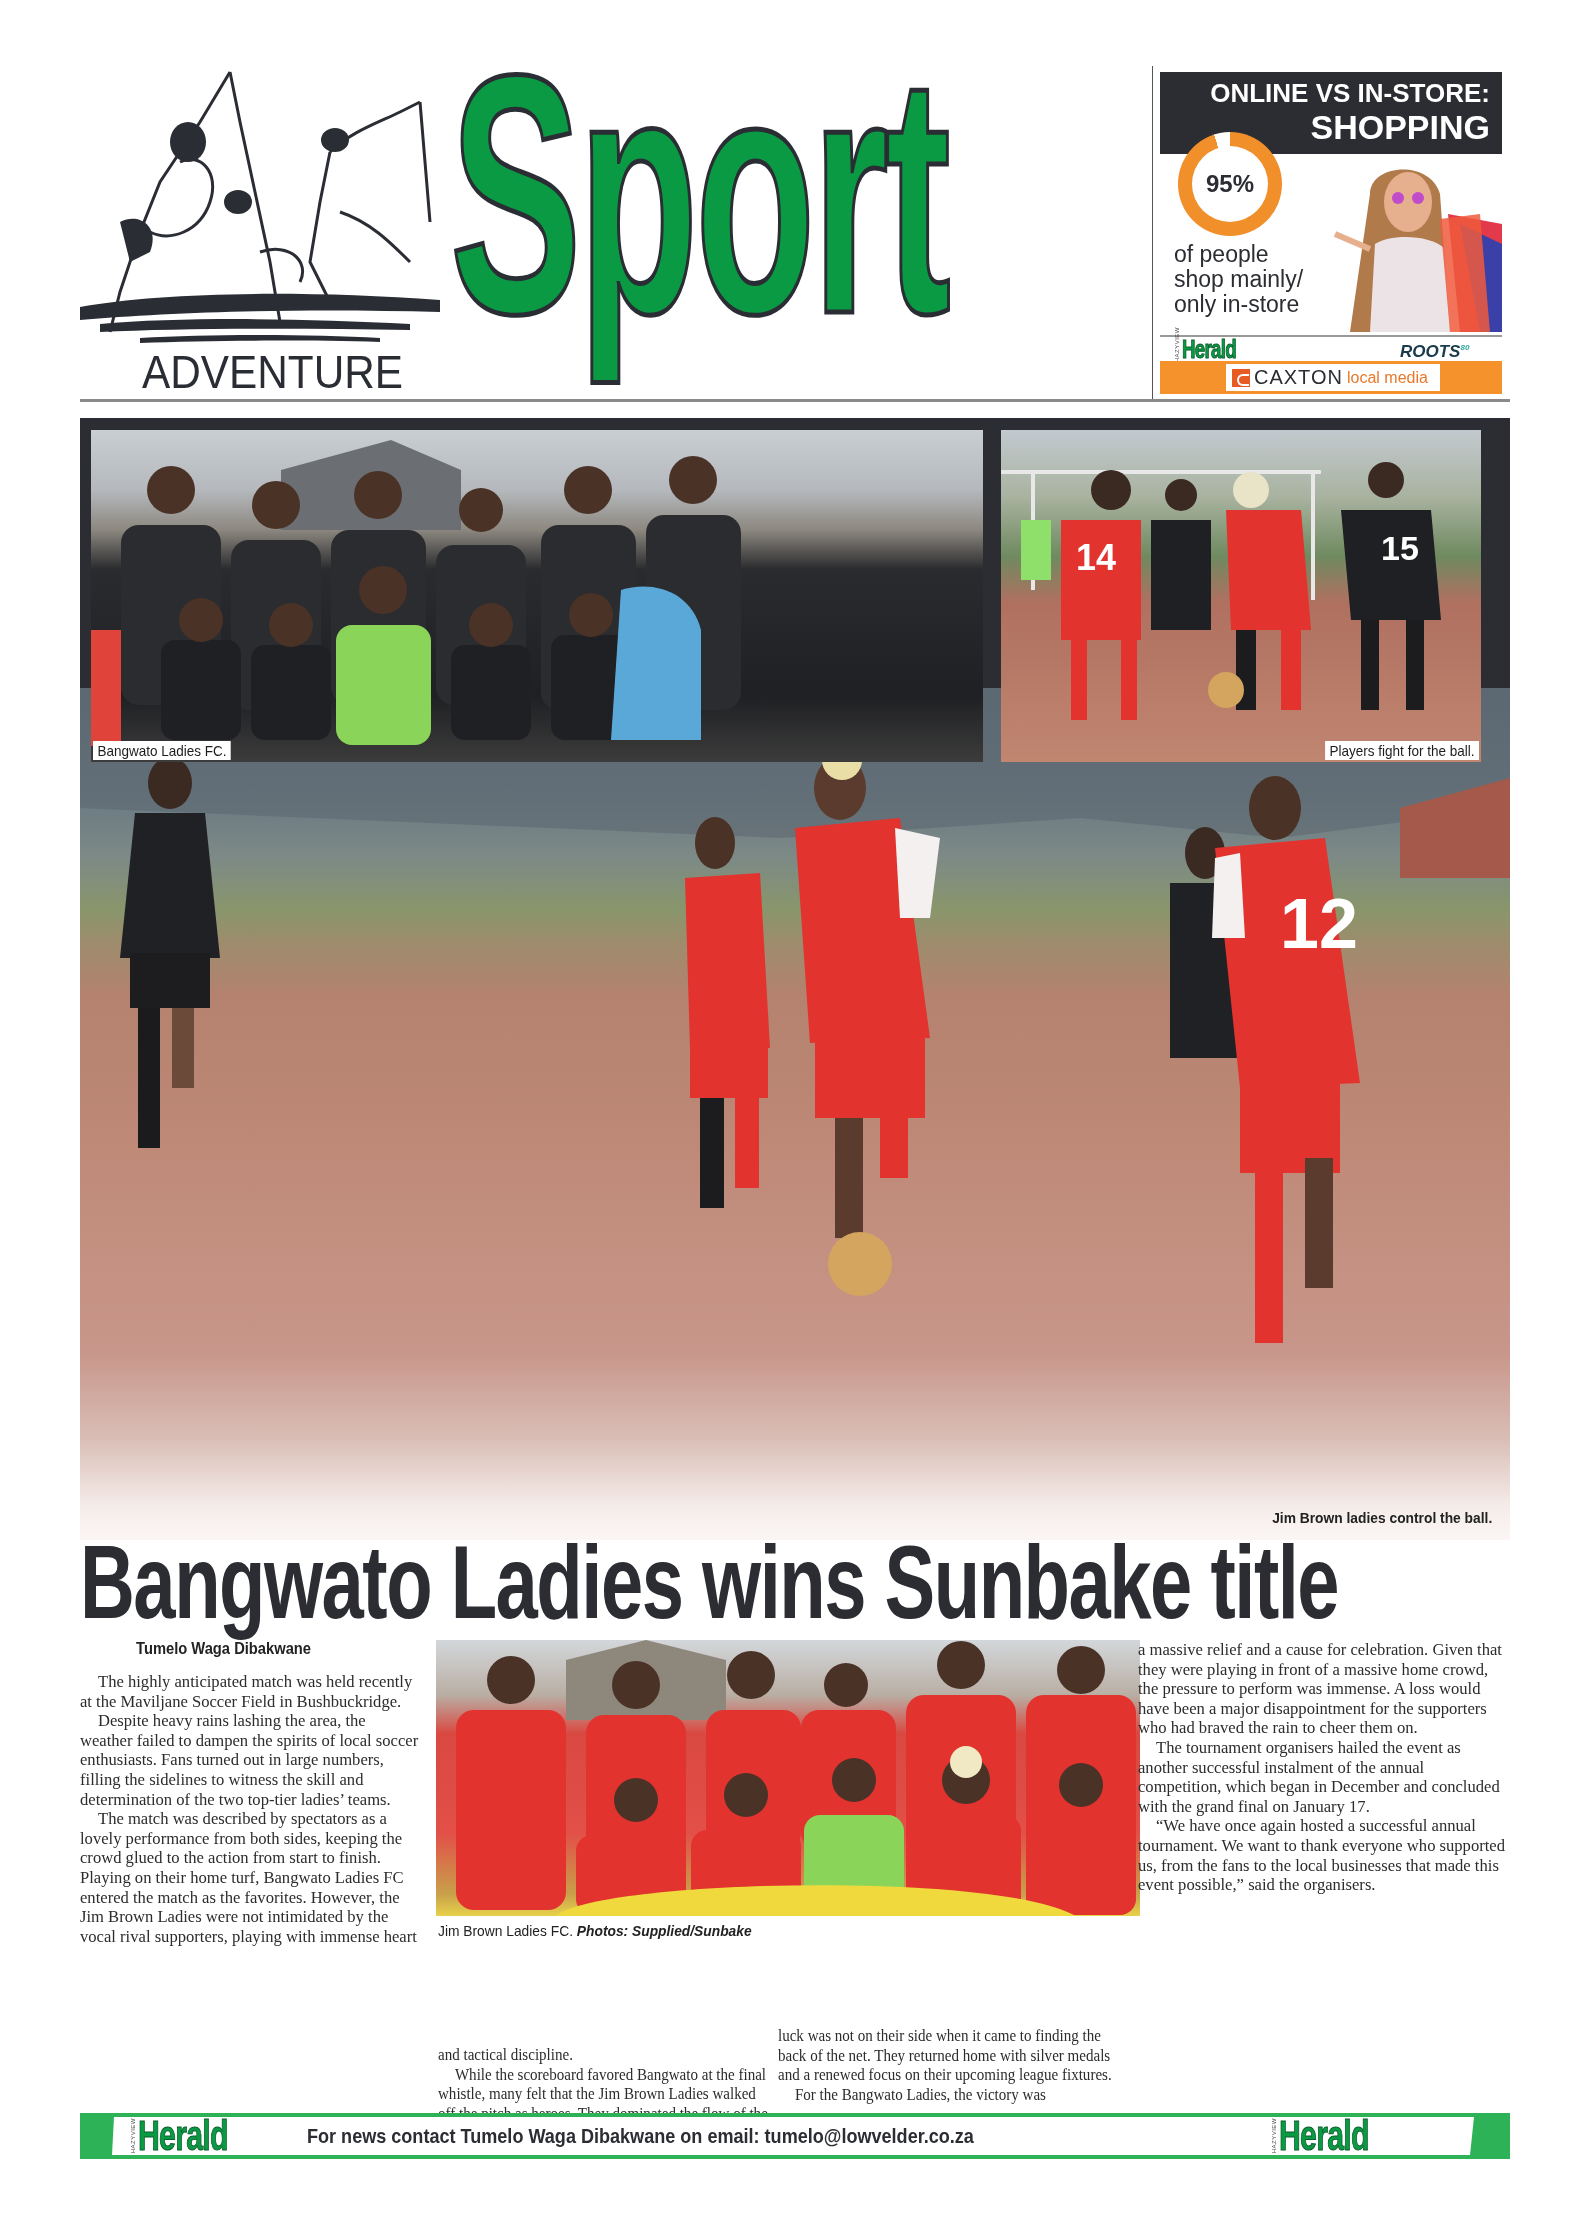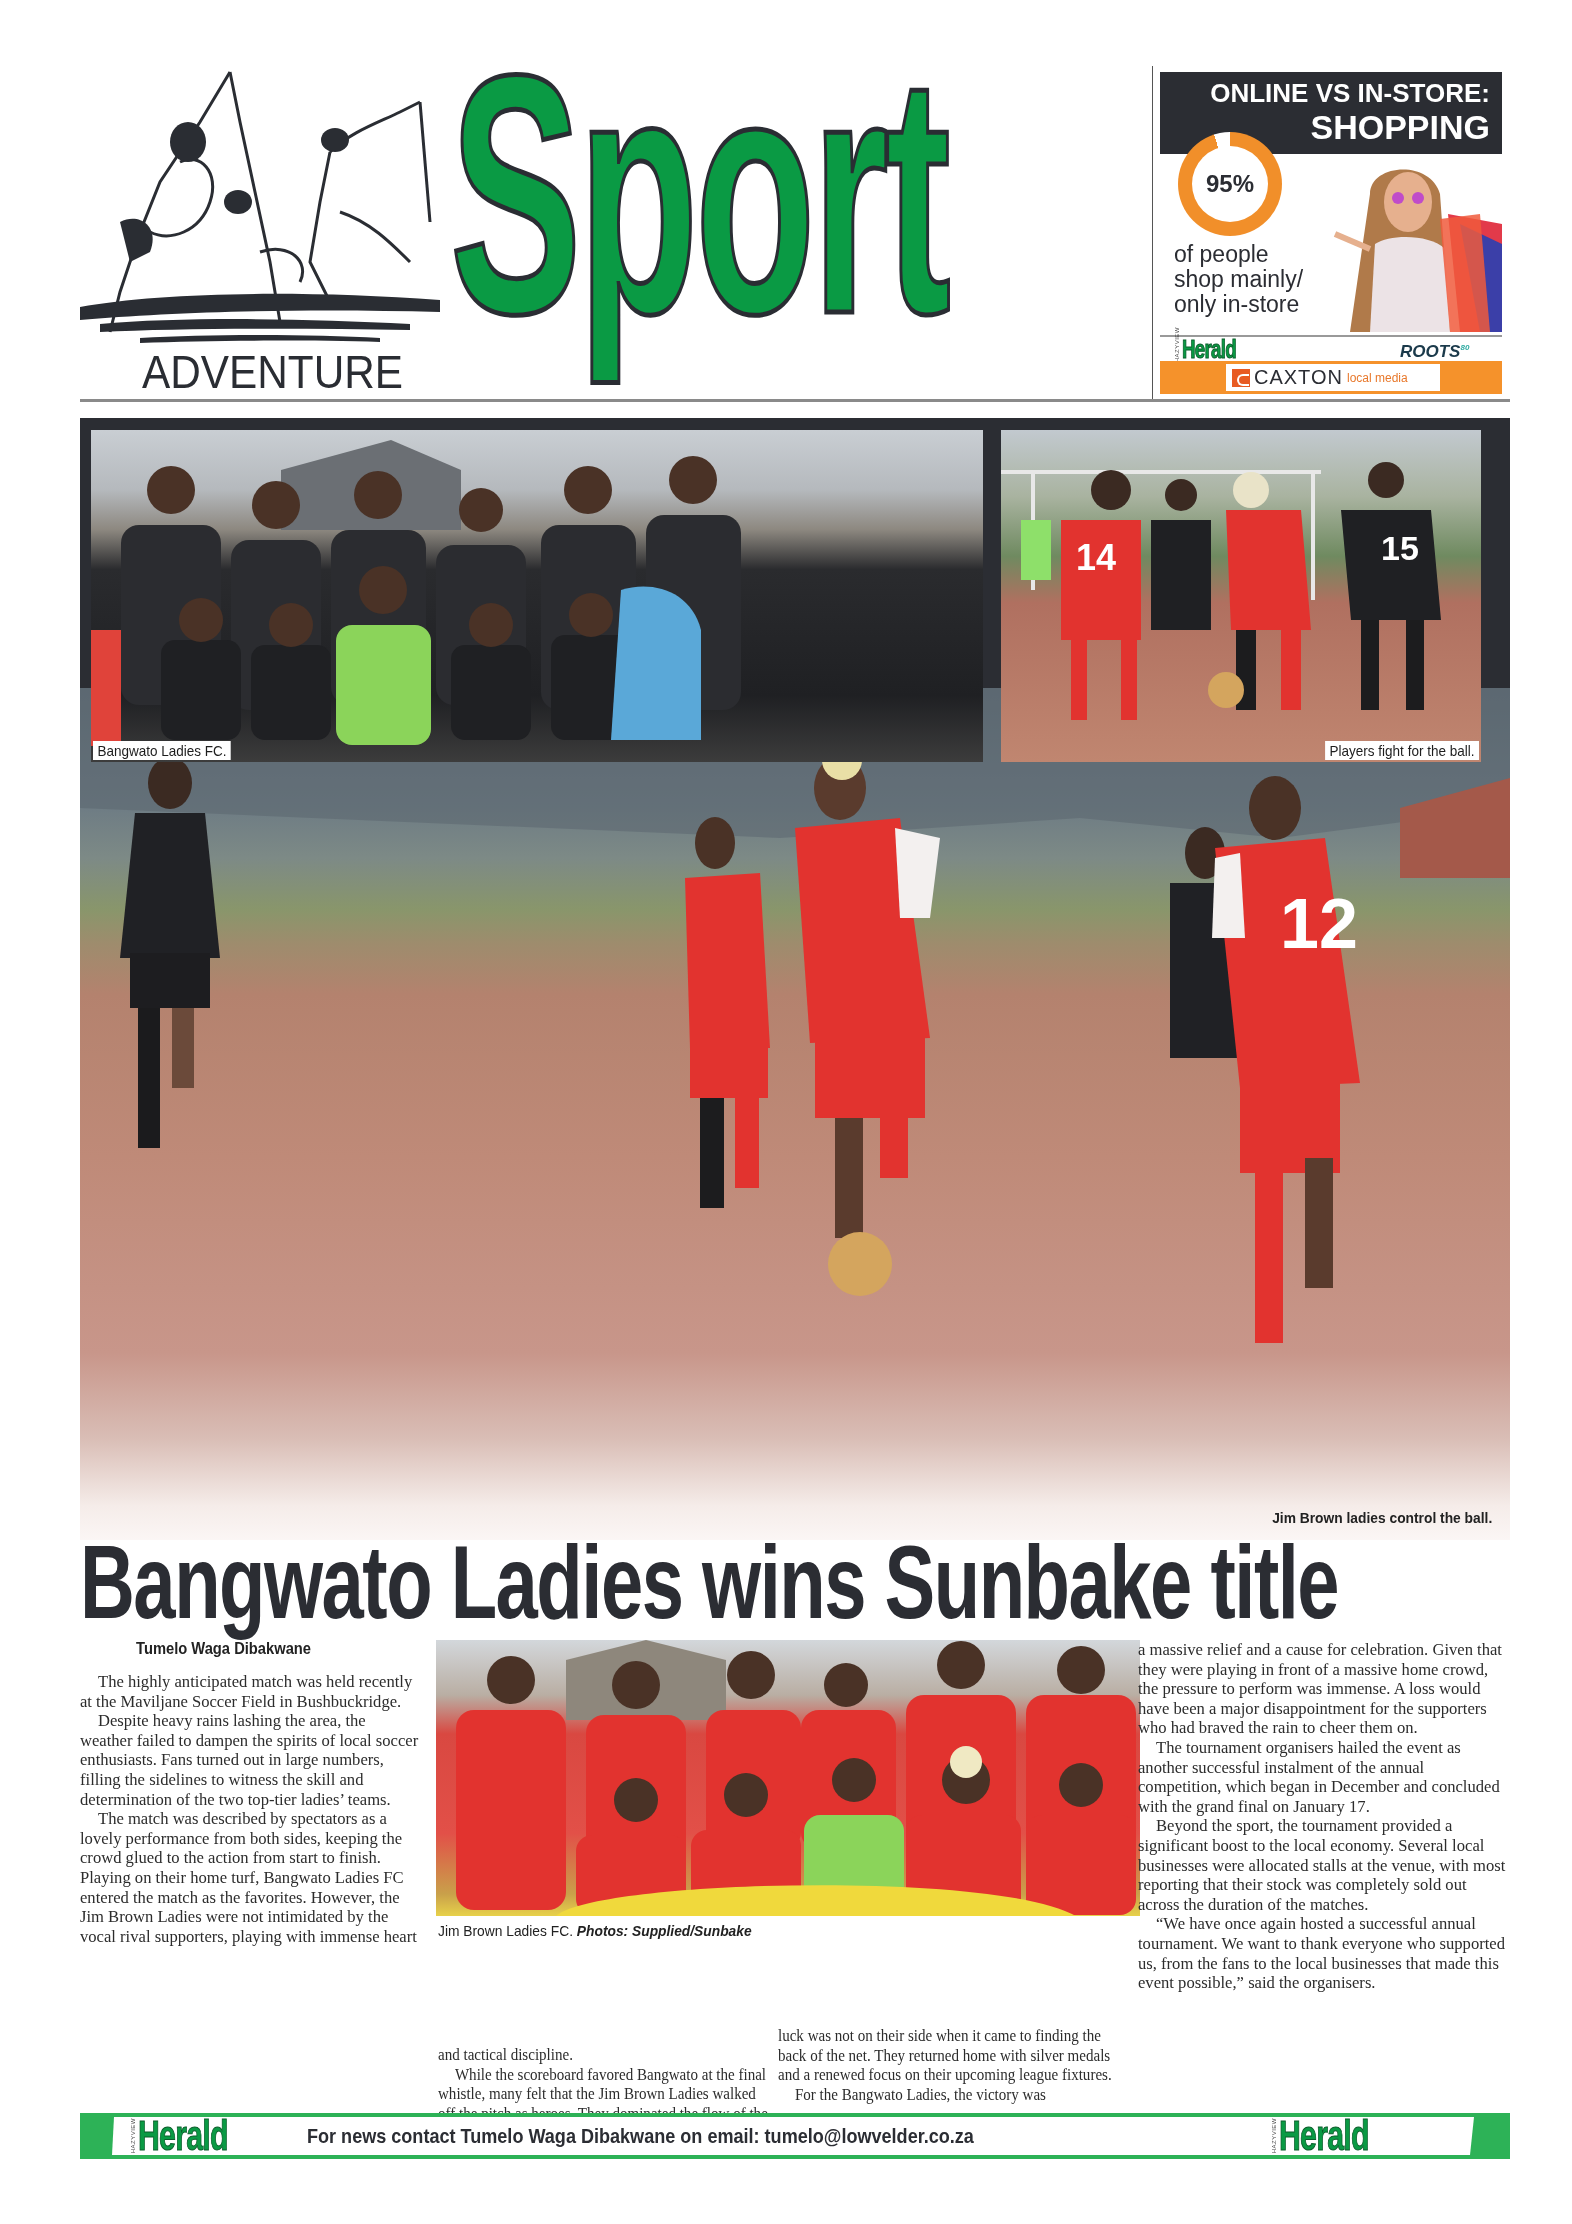--- a/index.html
+++ b/index.html
@@ -35,21 +35,21 @@
   .ad-herald { position: absolute; left: 14px; top: 264px; height: 26px; display: flex; align-items: flex-end; }
   .ad-roots { position: absolute; left: 240px; top: 270px; font-family: "Liberation Sans", sans-serif; font-weight: 700;
     font-size: 17px; color: #1b3a4b; font-style: italic; }
   .ad-roots sup { font-size: 8px; color: #2aa9a0; }
   .ad-orange { position: absolute; left: 0; top: 289px; width: 342px; height: 33px; background: #f5922b; }
   .ad-caxton { position: absolute; left: 66px; top: 3px; width: 214px; height: 27px; background: #fff; display: flex;
     align-items: center; padding-left: 6px; gap: 4px; }
   .cax-logo { width: 18px; height: 18px; background: #e85b23; position: relative; }
   .cax-logo::after { content: ""; position: absolute; left: 5px; top: 5px; width: 10px; height: 8px; border: 2px solid #fff; border-right: none; border-radius: 6px 0 0 6px; }
   .cax-word { font-family: "Liberation Sans", sans-serif; font-size: 20px; color: #2b2d33; letter-spacing: 1px; }
-  .cax-sub { font-family: "Liberation Sans", sans-serif; font-size: 12px; color: #e8782b; }
+  .cax-sub { font-family: "Liberation Sans", sans-serif; font-size: 16px; color: #e8782b; }
 
   .herald-logo { font-family: "Liberation Sans", sans-serif; font-weight: 700; color: #0a9a44;
     -webkit-text-stroke: 1px #0b5e2b; display: inline-block; transform: scaleX(0.72); transform-origin: left; letter-spacing: -1px; }
   .hazyview { font-family: "Liberation Sans", sans-serif; font-size: 6px; color: #444; writing-mode: vertical-rl;
     transform: rotate(180deg); letter-spacing: 0.5px; margin-right: 2px; }
 
   
   .dark-band { position: absolute; left: 80px; top: 418px; width: 1430px; height: 270px; background: #2b2d33; }
   .hero { position: absolute; left: 80px; top: 688px; width: 1430px; height: 852px; overflow: hidden;
     background: linear-gradient(180deg, #5d6b74 0%, #6e7c84 14%, #7d8a86 20%, #89966b 26%, #9e8c6d 30%, #b4826e 36%, #bf8a78 55%, #c8968a 78%, #d9bdb5 88%, #f5ece9 96%, #fbf6f5 100%); }
@@ -333,21 +333,20 @@
 </div>
 
 <div class="col col3">
   <p class="noindent">luck was not on their side when it came to finding the back of the net. They returned home with silver medals and a renewed focus on their upcoming league fixtures.</p>
   <p>For the Bangwato Ladies, the victory was</p>
 </div>
 
 <div class="col col4">
   <p class="noindent">a massive relief and a cause for celebration. Given that they were playing in front of a massive home crowd, the pressure to perform was immense. A loss would have been a major disappointment for the supporters who had braved the rain to cheer them on.</p>
   <p>The tournament organisers hailed the event as another successful instalment of the annual competition, which began in December and concluded with the grand final on January 17.</p>
-  <p>Beyond the sport, the tournament provided a significant boost to the local economy. Several local businesses were allocated stalls at the venue, with most reporting that their stock was completely sold out across the duration of the matches.</p>
   <p>“We have once again hosted a successful annual tournament. We want to thank everyone who supported us, from the fans to the local businesses that made this event possible,” said the organisers.</p>
 </div>
 
 <div class="footer">
   <div class="footer-inner">
     <div class="footer-herald" style="margin-left:18px;">
       <span class="hazyview">HAZYVIEW</span>
       <span class="herald-logo">Herald</span>
     </div>
     <div class="footer-text">For news contact Tumelo Waga Dibakwane on email: tumelo@lowvelder.co.za</div>

